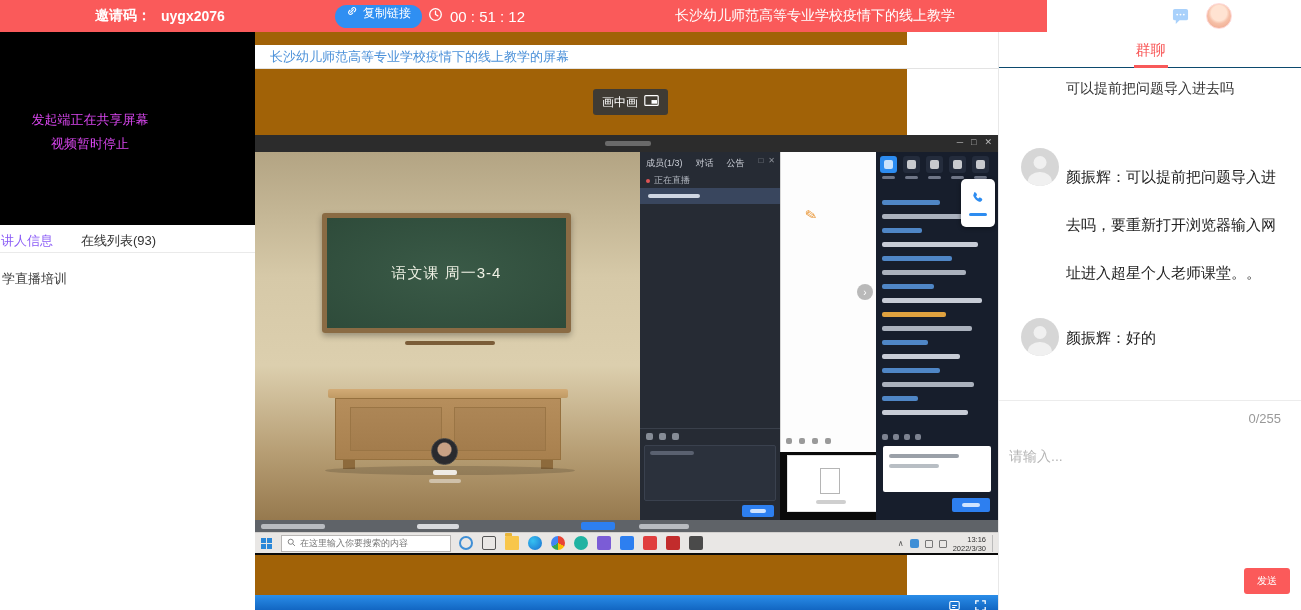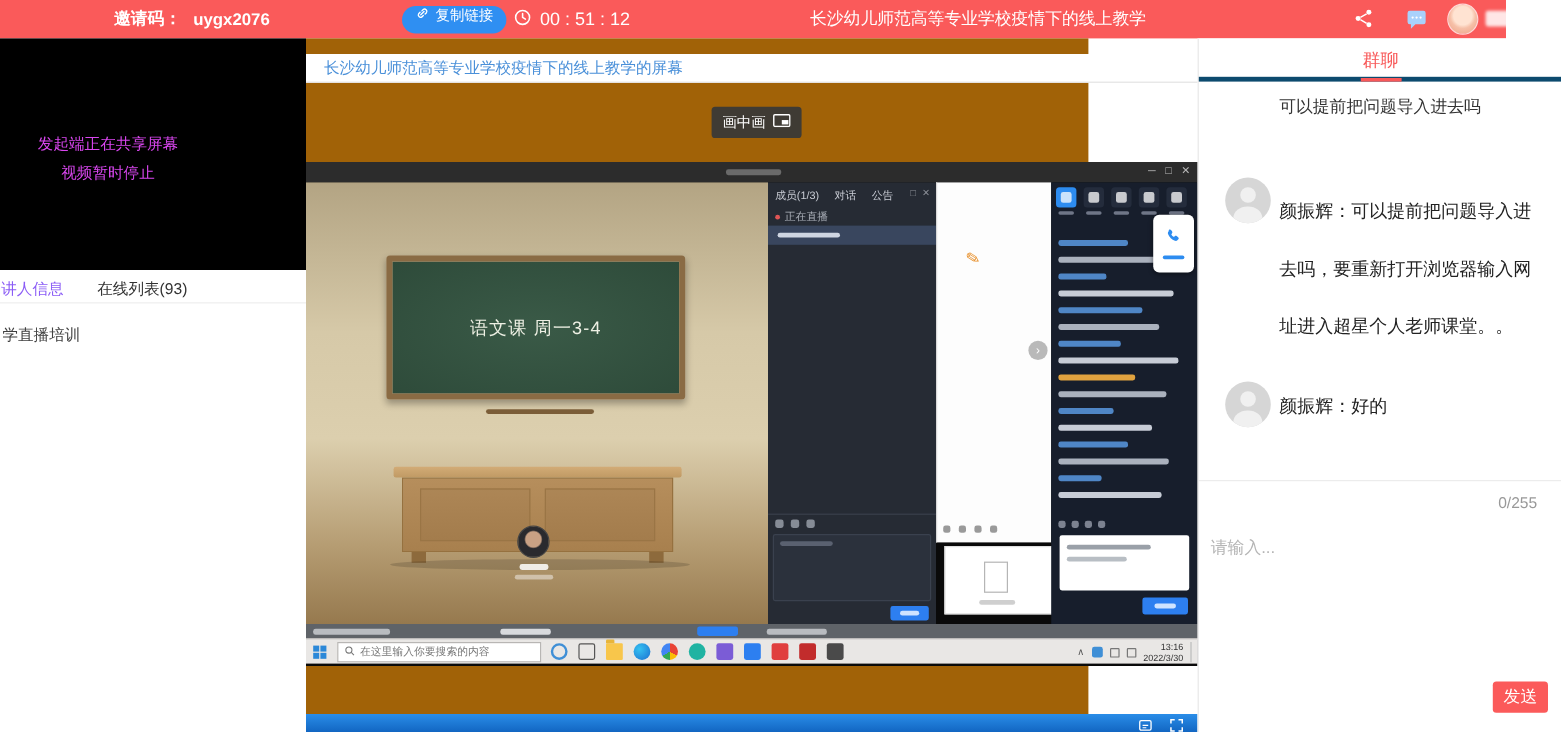--- a/index.html
+++ b/index.html
@@ -2,21 +2,21 @@
 <html><head>
 <meta charset="utf-8">
 <style>
   html,body{margin:0;padding:0;background:#222;}
   .app{position:relative;width:1301px;height:610px;overflow:hidden;background:#fff;
        font-family:"Liberation Sans","DejaVu Sans",sans-serif;}
   .app *{box-sizing:border-box;}
   .bar{display:block;border-radius:2px;flex:none;}
 
   
-  .topbar{position:absolute;left:0;top:0;width:1255px;height:32px;background:#fa5a5a;color:#fff;}
+  .topbar{position:absolute;left:0;top:0;width:1047px;height:32px;background:#fa5a5a;color:#fff;}
   .invite-wrap{position:absolute;left:95px;top:0;height:32px;display:flex;align-items:center;gap:10px;font-size:14px;font-weight:bold;}
   .copy-btn{position:absolute;left:335px;top:5px;height:23px;padding:0 11px;background:#2f8ff2;border:none;border-radius:12px;color:#fff;font-size:12px;display:flex;align-items:flex-start;gap:5px;cursor:pointer;}
   .timer{position:absolute;left:428px;top:0;height:32px;display:flex;align-items:center;gap:7px;font-size:15px;}
   .tb-title{position:absolute;left:815px;top:0;height:32px;transform:translateX(-50%);display:flex;align-items:center;font-size:14px;white-space:nowrap;}
   .ic-share{position:absolute;left:1128px;top:7px;cursor:pointer;}
   .ic-chat{position:absolute;left:1171px;top:8px;cursor:pointer;}
   .tb-avatar{position:absolute;left:1206px;top:3px;width:26px;height:26px;border-radius:50%;
       background:radial-gradient(circle at 50% 38%,#ffe3d2 0 40%,#f6c0a8 55%,#eba184);border:1px solid #ffd9d9;cursor:pointer;}
   .tb-name{position:absolute;left:1238px;top:9px;width:52px;height:13px;background:rgba(255,255,255,.85);border-radius:2px;filter:blur(1.2px);}
 
@@ -116,36 +116,36 @@
   .tr-dot{width:9px;height:9px;border-radius:2px;background:#3f8fd6;}
   .tr-clock{display:flex;flex-direction:column;align-items:flex-end;font-size:7.5px;line-height:9px;color:#333;}
   .tr-sliver{width:3px;height:17px;border-left:1px solid #bbb;}
 
   .playerbar{position:absolute;left:0;top:563px;width:743px;height:15px;background:linear-gradient(180deg,#2a8de8,#1266c2);}
   .pb-ic1{position:absolute;right:38px;top:2px;cursor:pointer;}
   .pb-ic2{position:absolute;right:12px;top:2px;cursor:pointer;}
 
   
   .chatpanel{position:absolute;left:998px;top:32px;width:303px;height:578px;background:#fff;border-left:1px solid #e8e8e8;}
-  .cp-head{position:absolute;left:0;top:0;width:303px;height:36px;border-bottom:4px solid #0c4a6e;font-family:Liberation Serif, serif;}
+  .cp-head{position:absolute;left:0;top:0;width:303px;height:36px;border-bottom:1px solid #0c4a6e;font-family:Liberation Serif, serif;}
   .cp-tab{position:absolute;left:50%;transform:translateX(-50%);top:9px;font-size:15px;color:#f85959;cursor:pointer;}
   .cp-underline{position:absolute;left:50%;transform:translateX(-50%);top:33px;width:34px;height:3px;background:#f85959;}
   .msg1{position:absolute;left:67px;top:48px;font-size:14px;color:#333;}
   .gavatar{position:absolute;width:38px;height:38px;border-radius:50%;background:#d6d6d6;overflow:hidden;}
   .gavatar::before{content:"";position:absolute;left:50%;top:20%;transform:translateX(-50%);width:34%;height:34%;border-radius:50%;background:#f0f0f0;}
   .gavatar::after{content:"";position:absolute;left:50%;top:62%;transform:translateX(-50%);width:64%;height:52%;border-radius:50%;background:#f0f0f0;}
   .av2{left:22px;top:116px;}
   .av3{left:22px;top:286px;}
   .msg2{position:absolute;left:67px;top:121px;width:219px;font-size:15px;line-height:48px;color:#222;}
   .msg3{position:absolute;left:67px;top:297px;font-size:15px;color:#222;}
   .cp-divider{position:absolute;left:0;top:368px;width:303px;height:1px;background:#ececec;}
   .cp-counter{position:absolute;right:20px;top:379px;font-size:13px;color:#999;}
   .cp-input{position:absolute;left:6px;top:402px;width:288px;height:150px;border:none;resize:none;outline:none;font-size:14px;color:#333;padding:14px 4px;font-family:inherit;}
   .cp-input::placeholder{color:#b5b5b5;}
-  .cp-send{position:absolute;left:245px;top:536px;width:46px;height:26px;background:#fb5a5a;color:#fff;border:none;border-radius:3px;font-size:14px;cursor:pointer;}
+  .cp-send{position:absolute;left:245px;top:536px;width:46px;height:26px;background:#fb5a5a;color:#fff;border:none;border-radius:3px;font-size:10px;cursor:pointer;}
 </style>
 </head>
 <body>
 
 <div class="app">
 
   <header class="topbar">
     <div class="invite-wrap">
       <span>邀请码：</span>
       <span>uygx2076</span>

